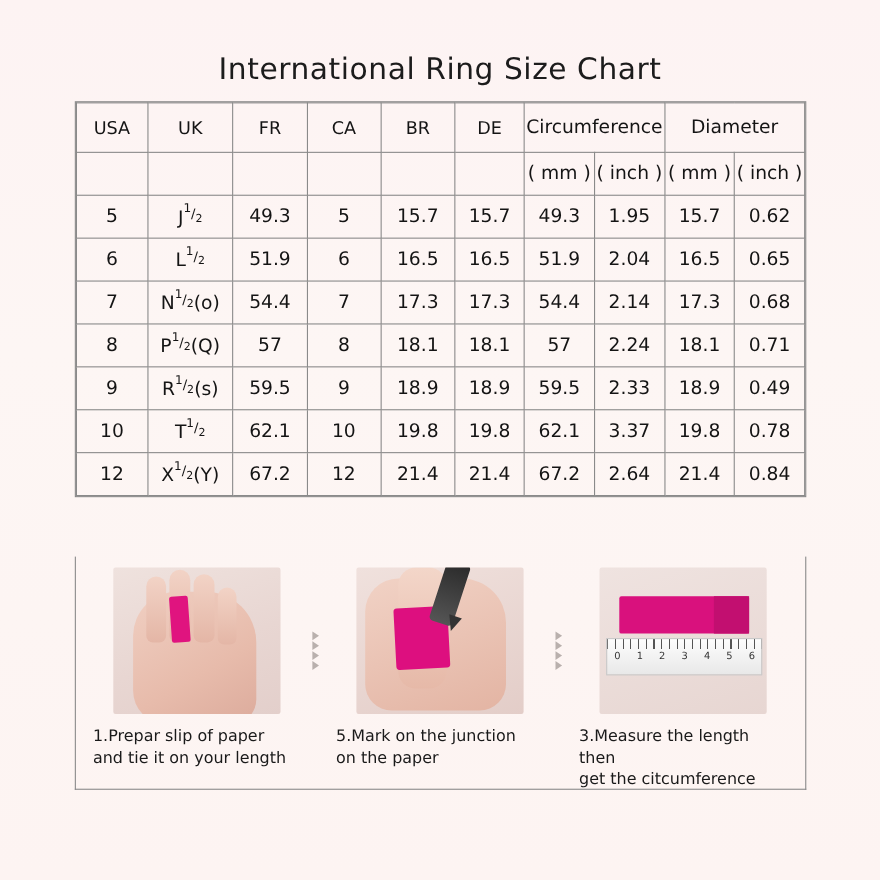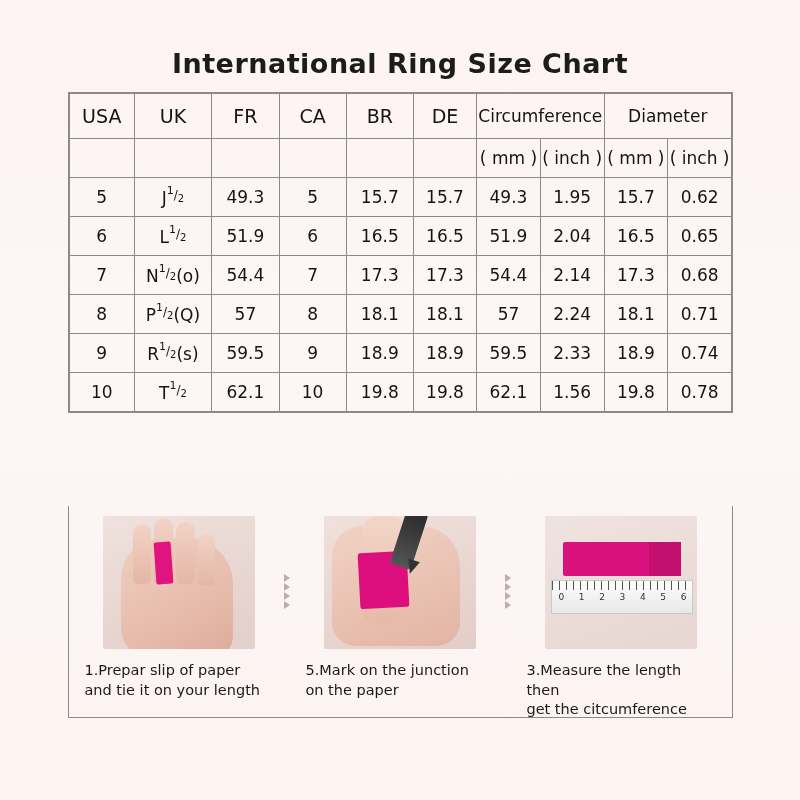--- a/index.html
+++ b/index.html
@@ -21,21 +21,21 @@
     background: linear-gradient(180deg, #fdf3f3 0%, #fdf6f4 40%, #fdf4f2 100%);
     box-sizing: border-box;
   }
   .title {
     text-align: center;
     font-size: 27px;
     letter-spacing: 0.5px;
     color: #1c1c1c;
     padding-top: 48px;
     font-family: "DejaVu Sans", sans-serif;
-    font-weight: 700;
+    font-weight: 400;
   }
   .chart-wrap {
     position: absolute;
     left: 68px;
     top: 92px;
     width: 665px;
     border: 1px solid #8a8a8a;
     box-sizing: border-box;
     background: transparent;
   }
@@ -48,21 +48,21 @@
     border: 1px solid #8a8a8a;
     text-align: center;
     font-weight: 400;
     font-size: 17px;
     padding: 0;
     height: 38px;
     color: #141414;
     font-family: "DejaVu Sans", sans-serif;
   }
   table.ring thead td {
-    font-size: 19px;
+    font-size: 16px;
     height: 44px;
   }
   table.ring thead td.small {
     font-size: 17px;
   }
   .unit-row td {
     height: 39px;
     font-size: 16px;
   }
   .frac {
@@ -354,37 +354,49 @@
         <tr>
           <td>9</td>
           <td class="uk-cell"><span>R</span><span class="frac"><sup>1</sup>/<sub>2</sub></span><span>(s)</span></td>
           <td>59.5</td>
           <td>9</td>
           <td>18.9</td>
           <td>18.9</td>
           <td>59.5</td>
           <td>2.33</td>
           <td>18.9</td>
-          <td>0.74</td>
+          <td>0.49</td>
         </tr>
 
         <tr>
           <td>10</td>
           <td class="uk-cell"><span>T</span><span class="frac"><sup>1</sup>/<sub>2</sub></span><span></span></td>
           <td>62.1</td>
           <td>10</td>
           <td>19.8</td>
           <td>19.8</td>
           <td>62.1</td>
-          <td>1.56</td>
+          <td>3.37</td>
           <td>19.8</td>
           <td>0.78</td>
         </tr>
 
 
+        <tr>
+          <td>12</td>
+          <td class="uk-cell"><span>X</span><span class="frac"><sup>1</sup>/<sub>2</sub></span><span>(Y)</span></td>
+          <td>67.2</td>
+          <td>12</td>
+          <td>21.4</td>
+          <td>21.4</td>
+          <td>67.2</td>
+          <td>2.64</td>
+          <td>21.4</td>
+          <td>0.84</td>
+        </tr>
       </tbody>
     </table>
   </div>
 
   <div class="steps">
 
     <div class="step">
       <div class="photo p1">
         <div class="hand"></div>
         <div class="fing f1"></div>

